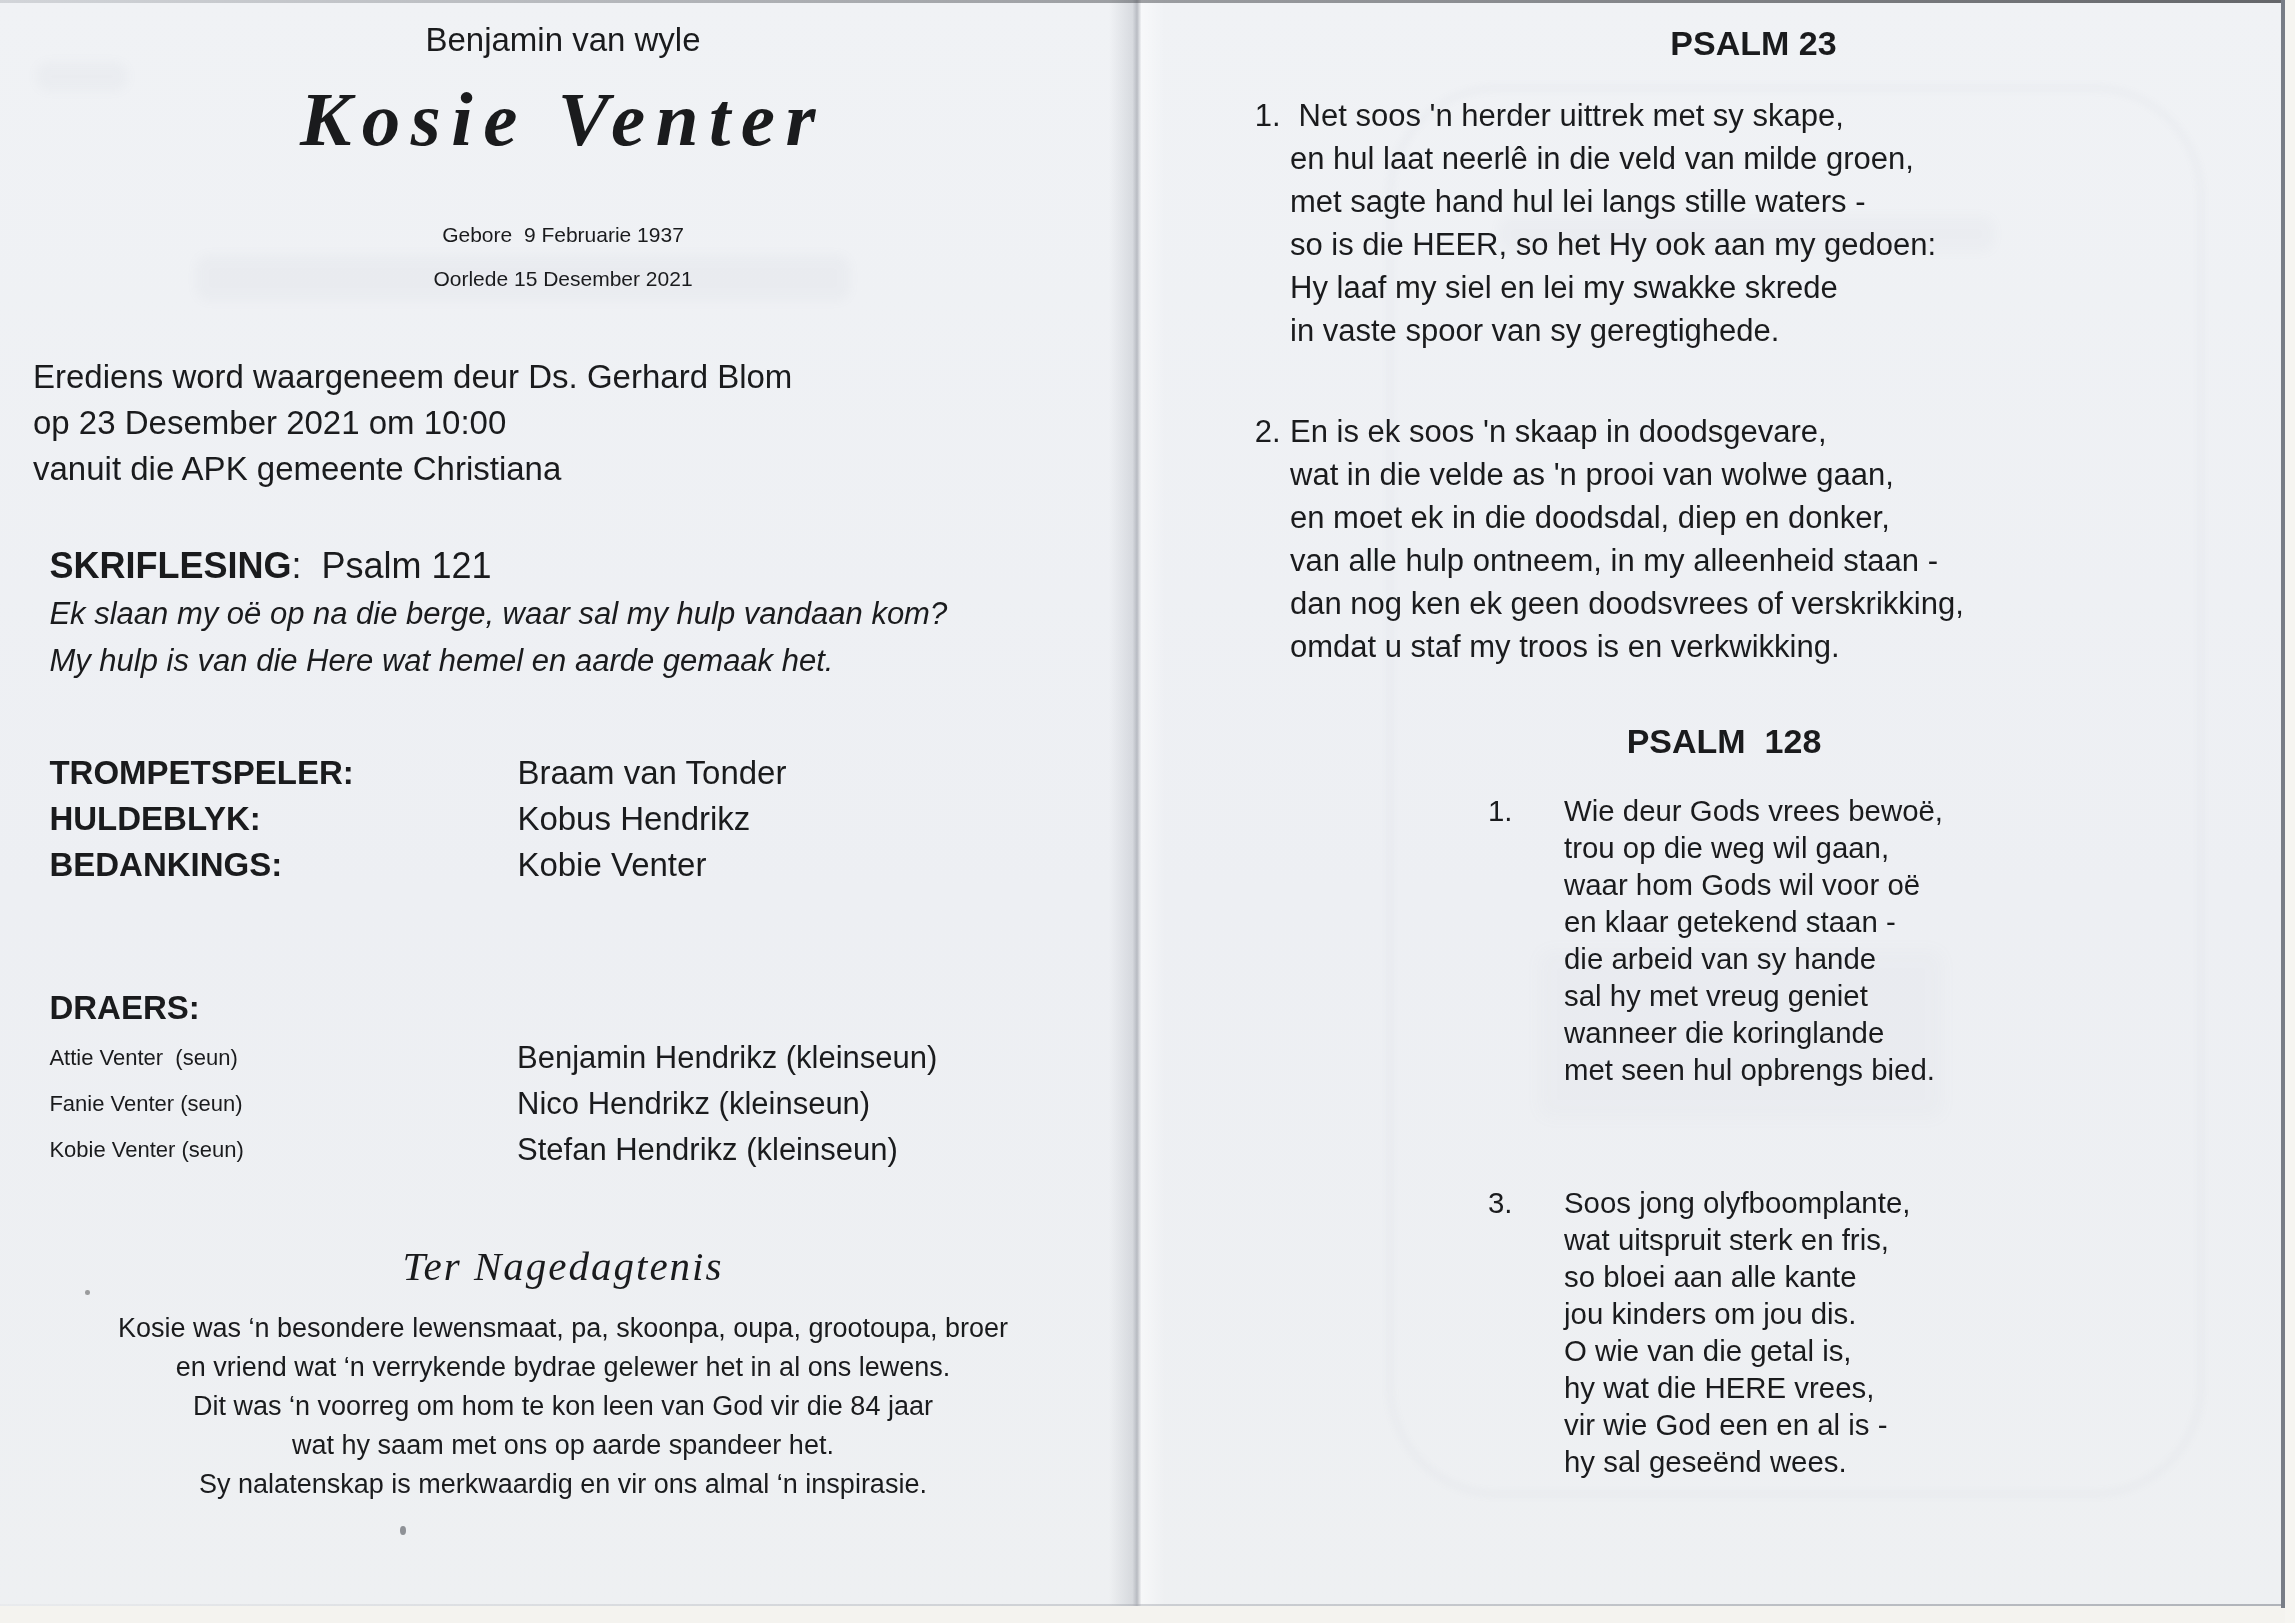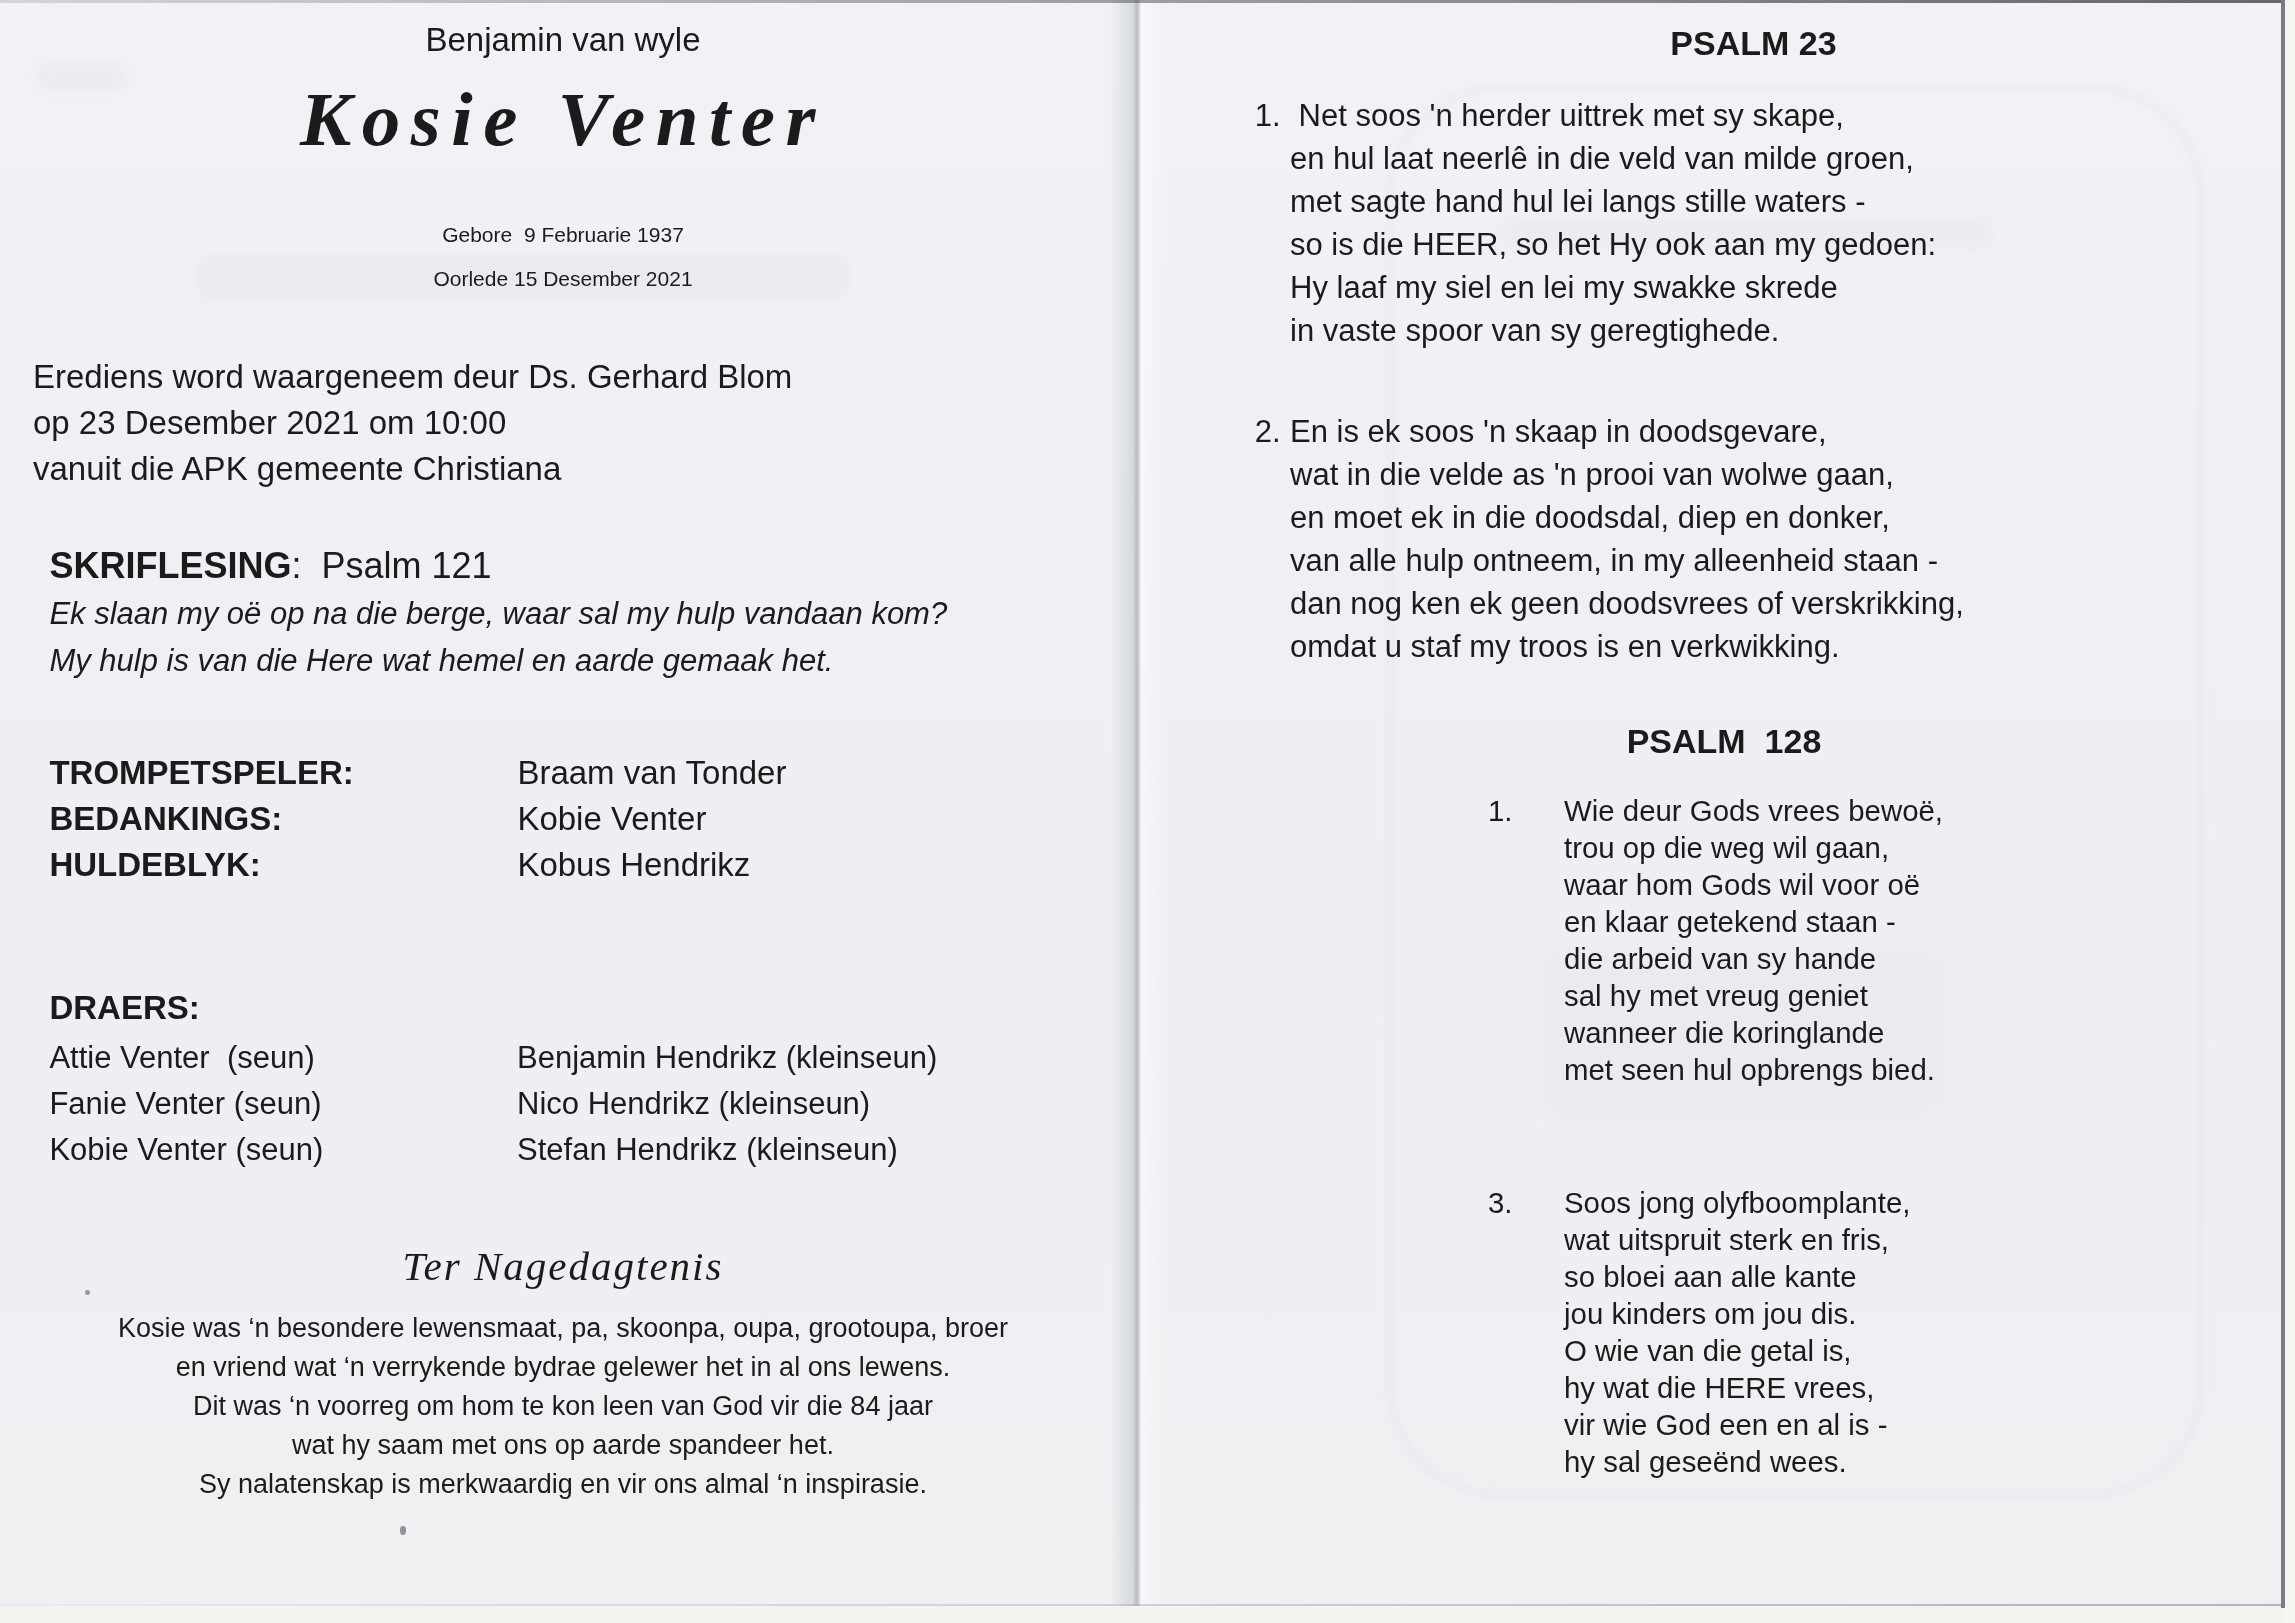--- a/index.html
+++ b/index.html
@@ -16,21 +16,21 @@
            font-size:77px;letter-spacing:10.5px;line-height:92px;}
   .lp-dates{position:absolute;top:213px;width:100%;text-align:center;font-size:21px;line-height:44px;}
   .lp-service{position:absolute;top:354px;width:100%;font-size:33px;line-height:46px;}
   .lp-skrif{position:absolute;top:545px;left:16.4px;font-size:36px;}
   .lp-skrif .b{font-weight:bold;}
   .lp-scripture{position:absolute;top:590px;left:16.4px;font-style:italic;font-size:31px;line-height:47px;}
   .lp-roles{position:absolute;top:750px;left:16.4px;width:1021px;font-size:33px;}
   .role-row{height:46px;line-height:46px;}
   .role-row .lbl{display:inline-block;width:468px;font-weight:bold;}
   .lp-draers{position:absolute;top:989px;left:16.4px;font-weight:bold;font-size:33px;}
-  .lp-bearers-l{position:absolute;top:1035px;left:16.4px;font-size:31px;line-height:46px;}
+  .lp-bearers-l{position:absolute;top:1035px;left:16.4px;font-size:22px;line-height:46px;}
   .lp-bearers-r{position:absolute;top:1035px;left:484px;font-size:31px;line-height:46px;}
   .lp-memtitle{position:absolute;top:1242px;width:100%;text-align:center;
                font-family:"Liberation Serif",serif;font-style:italic;font-size:41px;letter-spacing:2px;}
   .lp-memorial{position:absolute;top:1309px;width:100%;text-align:center;font-size:27px;line-height:39px;}
 
   
   .right-page{position:absolute;left:1243px;top:0;width:1034px;height:1525px;}
   .rp-title{font-weight:bold;font-size:34px;text-align:center;}
   .rp-title23{position:absolute;top:23.6px;width:1021px;}
   .rp-title128{position:absolute;top:722px;width:962px;}
@@ -84,22 +84,22 @@
     <div class="lp-service lines">Erediens word waargeneem deur Ds. Gerhard Blom
 op 23 Desember 2021 om 10:00
 vanuit die APK gemeente Christiana</div>
 
     <div class="lp-skrif"><span class="b">SKRIFLESING</span><span>:&nbsp; Psalm 121</span></div>
     <div class="lp-scripture lines">Ek slaan my oë op na die berge, waar sal my hulp vandaan kom?
 My hulp is van die Here wat hemel en aarde gemaak het.</div>
 
     <div class="lp-roles">
       <div class="role-row"><span class="lbl">TROMPETSPELER:</span><span class="val">Braam van Tonder</span></div>
+      <div class="role-row"><span class="lbl">HULDEBLYK:</span><span class="val">Kobus Hendrikz</span></div>
       <div class="role-row"><span class="lbl">BEDANKINGS:</span><span class="val">Kobie Venter</span></div>
-      <div class="role-row"><span class="lbl">HULDEBLYK:</span><span class="val">Kobus Hendrikz</span></div>
     </div>
 
     <div class="lp-draers">DRAERS:</div>
     <div class="lp-bearers-l lines">Attie Venter&nbsp; (seun)
 Fanie Venter (seun)
 Kobie Venter (seun)</div>
     <div class="lp-bearers-r lines">Benjamin Hendrikz (kleinseun)
 Nico Hendrikz (kleinseun)
 Stefan Hendrikz (kleinseun)</div>
 

